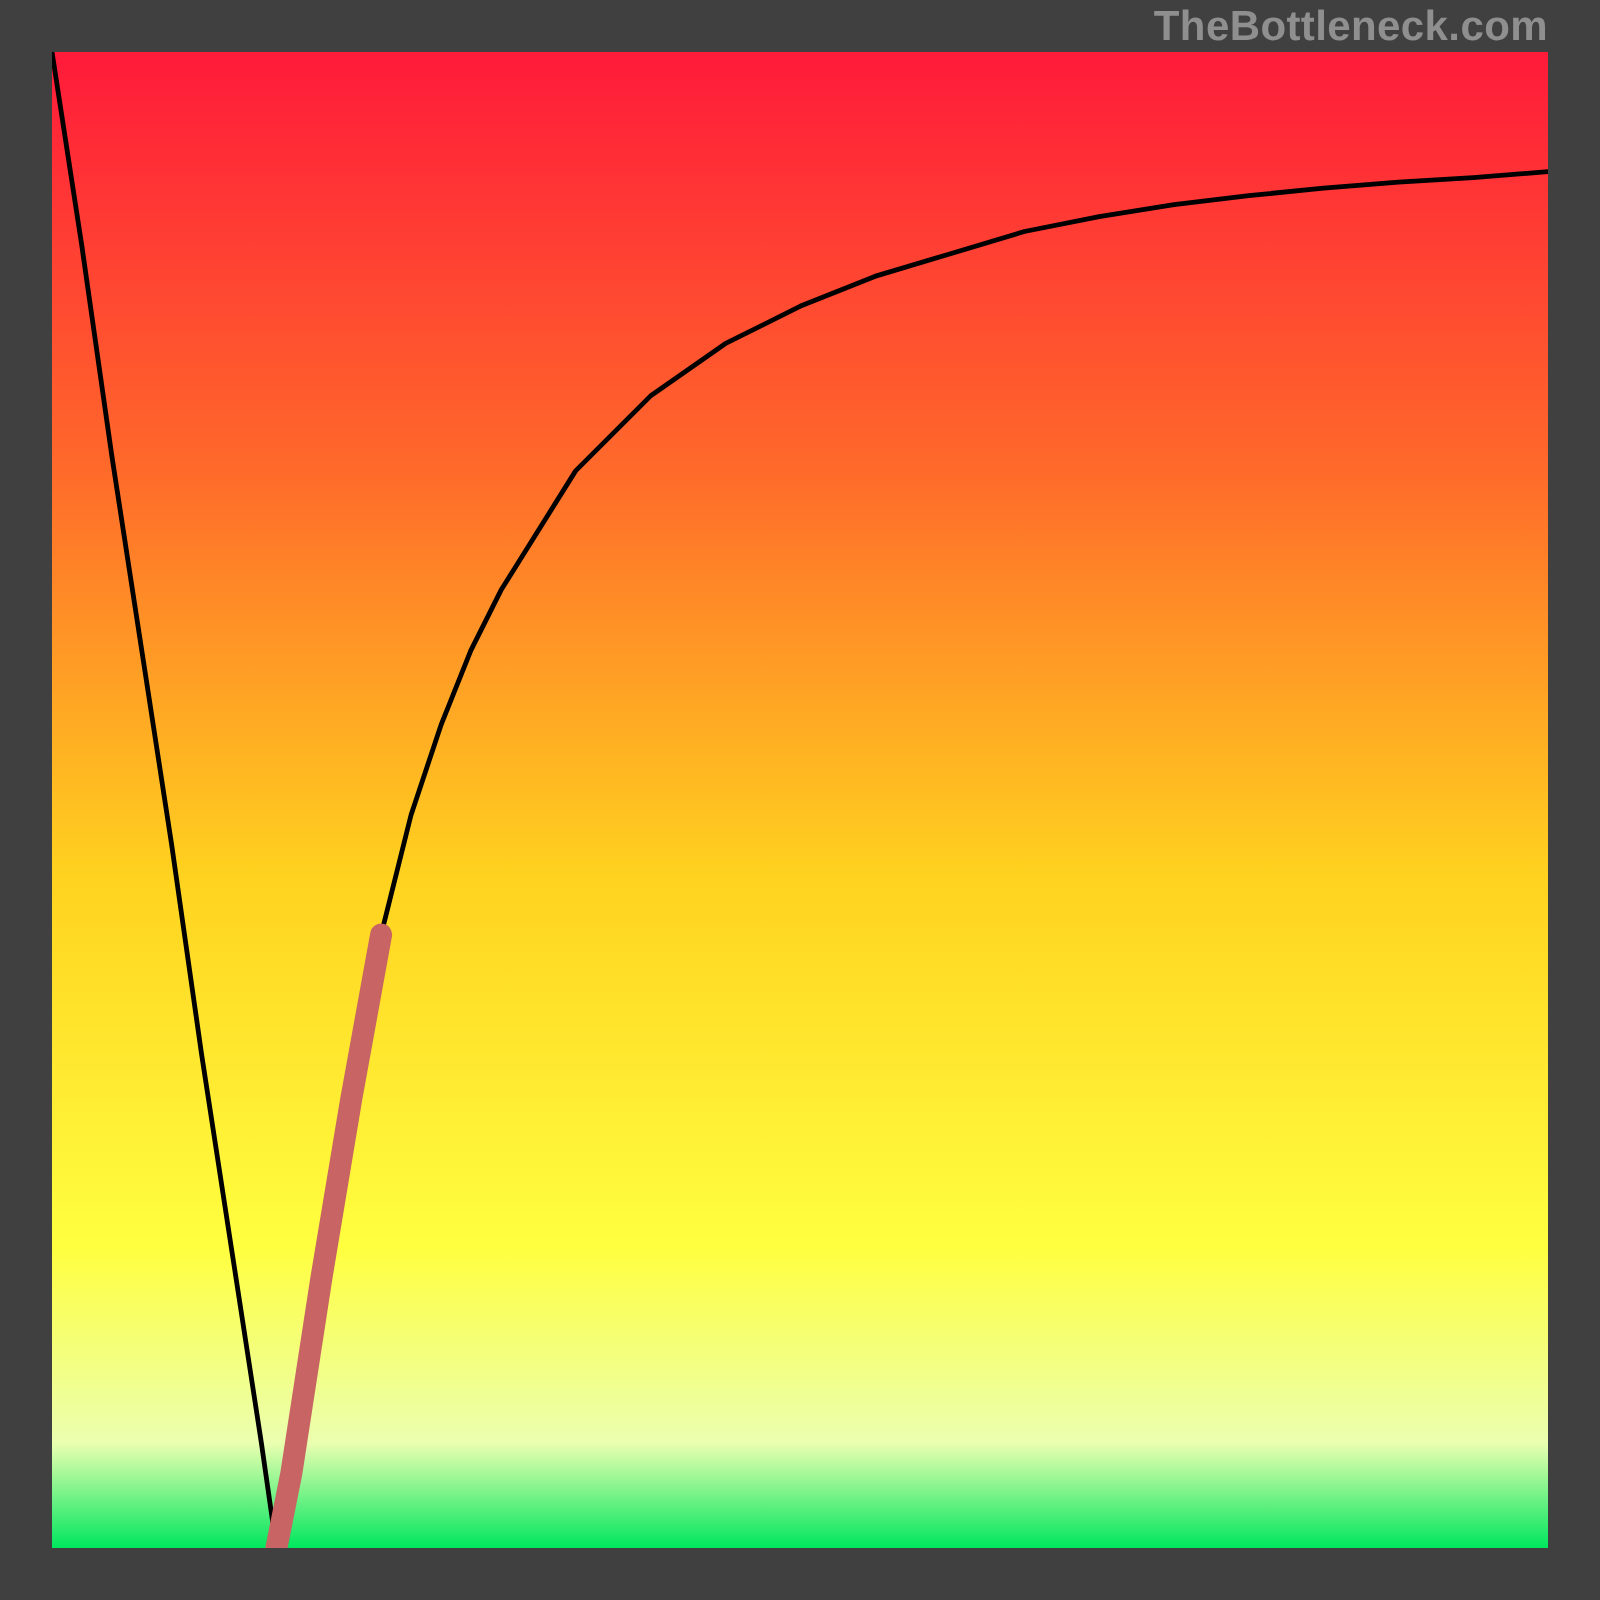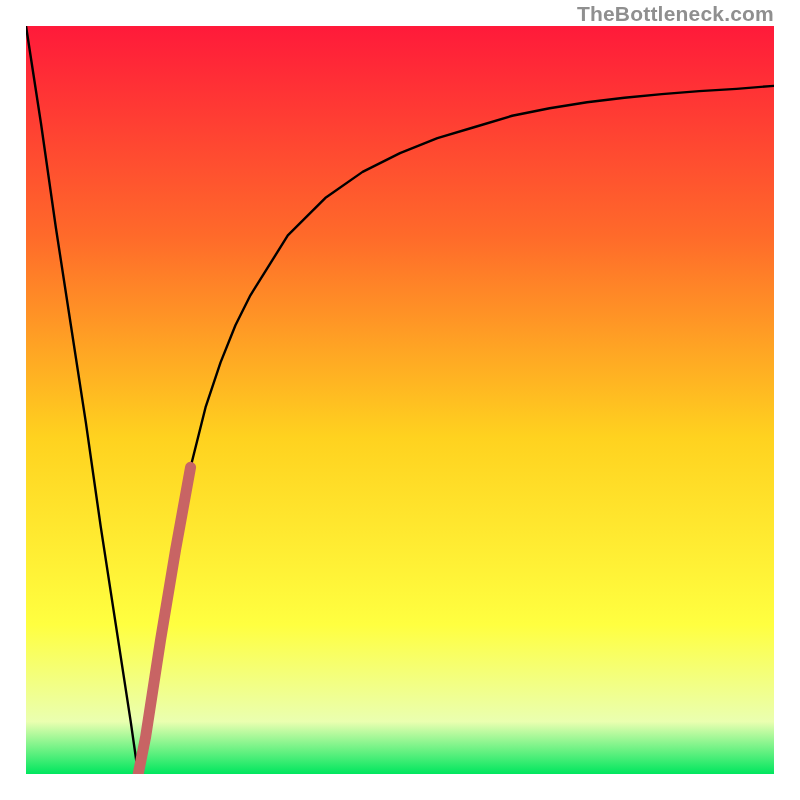--- a/index.html
+++ b/index.html
@@ -9,21 +9,21 @@
     height: 800px;
     background: #000;
     overflow: hidden;
   }
   .frame {
     position: absolute;
     left: 0;
     top: 0;
     width: 800px;
     height: 800px;
-    background: #ffffff;
+    background: #404040;
   }
   .plot-area {
     position: absolute;
     left: 26px;
     top: 26px;
     width: 748px;
     height: 748px;
   }
   .plot-svg {
     position: absolute;

